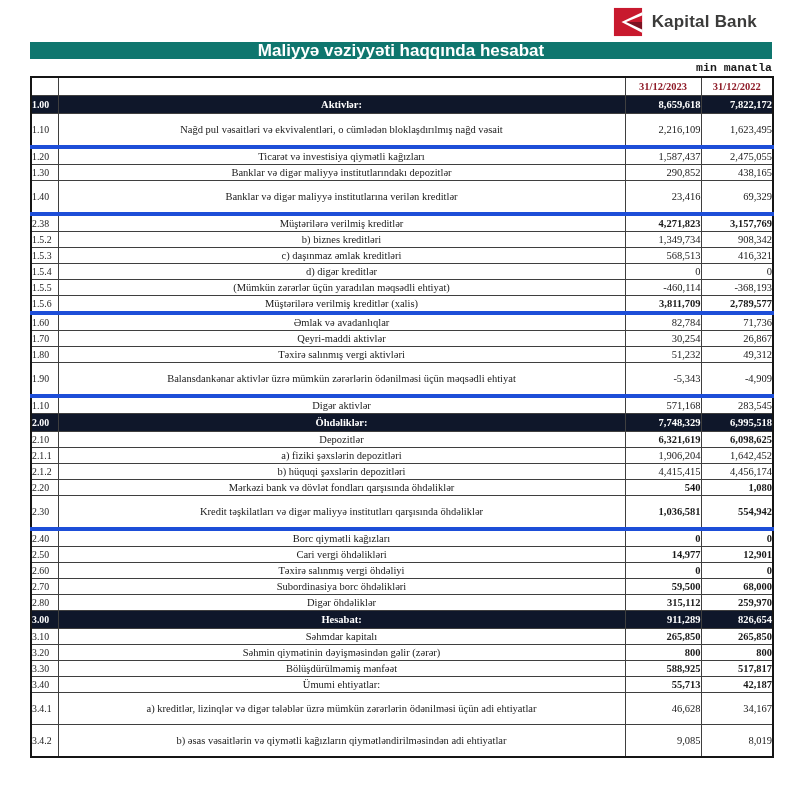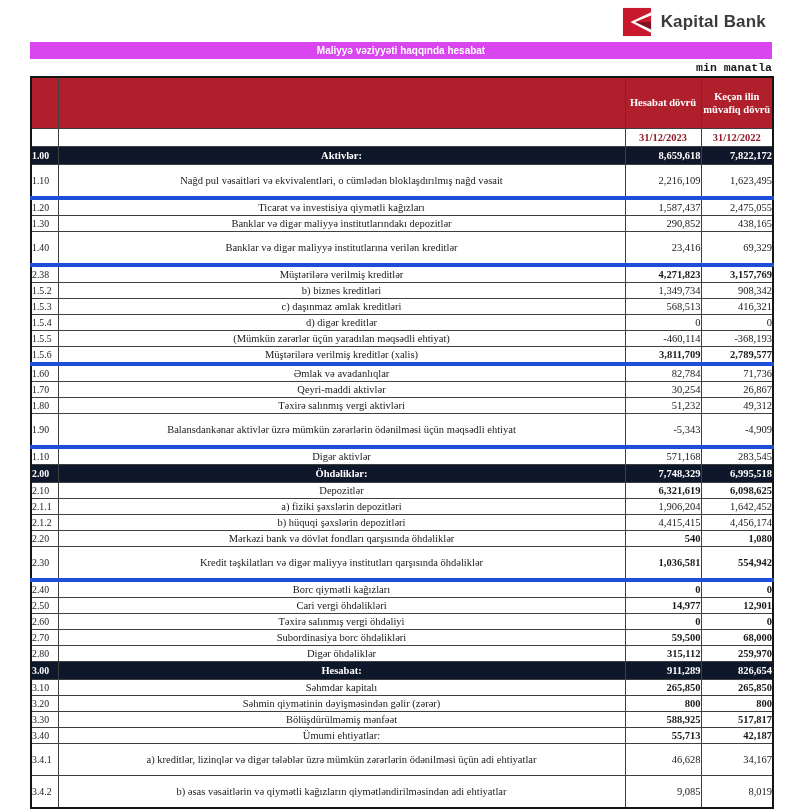--- a/index.html
+++ b/index.html
@@ -1,26 +1,26 @@
 <!DOCTYPE html>
 <html><head>
 <meta charset="utf-8">
 <style>
   html,body{margin:0;padding:0;background:#fff;}
   body{width:800px;height:811px;font-family:"Liberation Serif",serif;color:#1a1a1a;overflow:hidden;}
   .page{position:relative;padding-top:5px;}
 
   
-  .brand-row{display:flex;justify-content:flex-end;align-items:center;gap:9px;height:34px;padding-right:34px;}
+  .brand-row{display:flex;justify-content:flex-end;align-items:center;gap:9px;height:34px;padding-right:43px;}
   .logo-mark{display:block;}
   .wordmark{font-family:"Liberation Sans",sans-serif;font-weight:bold;font-size:17px;color:#3b3b3a;letter-spacing:.2px;}
 
   
-  .title-bar{margin:3px 28px 0 30px;height:17px;line-height:17px;background:#d946ef;color:#ffffff;
-    text-align:center;font-family:"Liberation Sans",sans-serif;font-weight:bold;font-size:10px;}
+  .title-bar{margin:3px 28px 0 30px;height:17px;line-height:17px;background:#0f766e;color:#ffffff;
+    text-align:center;font-family:"Liberation Sans",sans-serif;font-weight:bold;font-size:17px;}
 
   
   .unit-note{margin:2px 28px 2px 30px;text-align:right;font-weight:bold;font-size:11.5px;font-family:Liberation Mono, monospace;}
 
   
   table.fin{margin-left:30px;width:742px;border-collapse:collapse;table-layout:fixed;font-size:10.5px;}
   table.fin th,table.fin td{border:1px solid #3f3f3f;padding:0;vertical-align:middle;overflow:hidden;}
   table.fin{border:2px solid #151515;}
   th.colhead{background:#b01f2c;color:#fff;font-weight:bold;font-size:10.5px;height:50px;
     text-align:center;line-height:1.25;border-bottom:1.5px solid #151515;}
@@ -59,26 +59,20 @@
   <div class="unit-note">min manatla</div>
 
   <table class="fin">
     <colgroup>
       <col style="width:27px">
         <col style="width:567px">
         <col style="width:76px">
         <col style="width:72px">
     </colgroup>
     <thead>
-      <tr>
-        <th class="corner"></th>
-        <th class="corner"></th>
-        <th class="colhead">Hesabat dövrü</th>
-        <th class="colhead">Keçən ilin müvafiq dövrü</th>
-      </tr>
       <tr>
         <td class="date-spacer"></td>
         <td class="date-spacer"></td>
         <td class="date-cell">31/12/2023</td>
         <td class="date-cell">31/12/2022</td>
       </tr>
     </thead>
     <tbody id="rows-body">
         <tr class="r-section">
     <td class="num">1.00</td>

